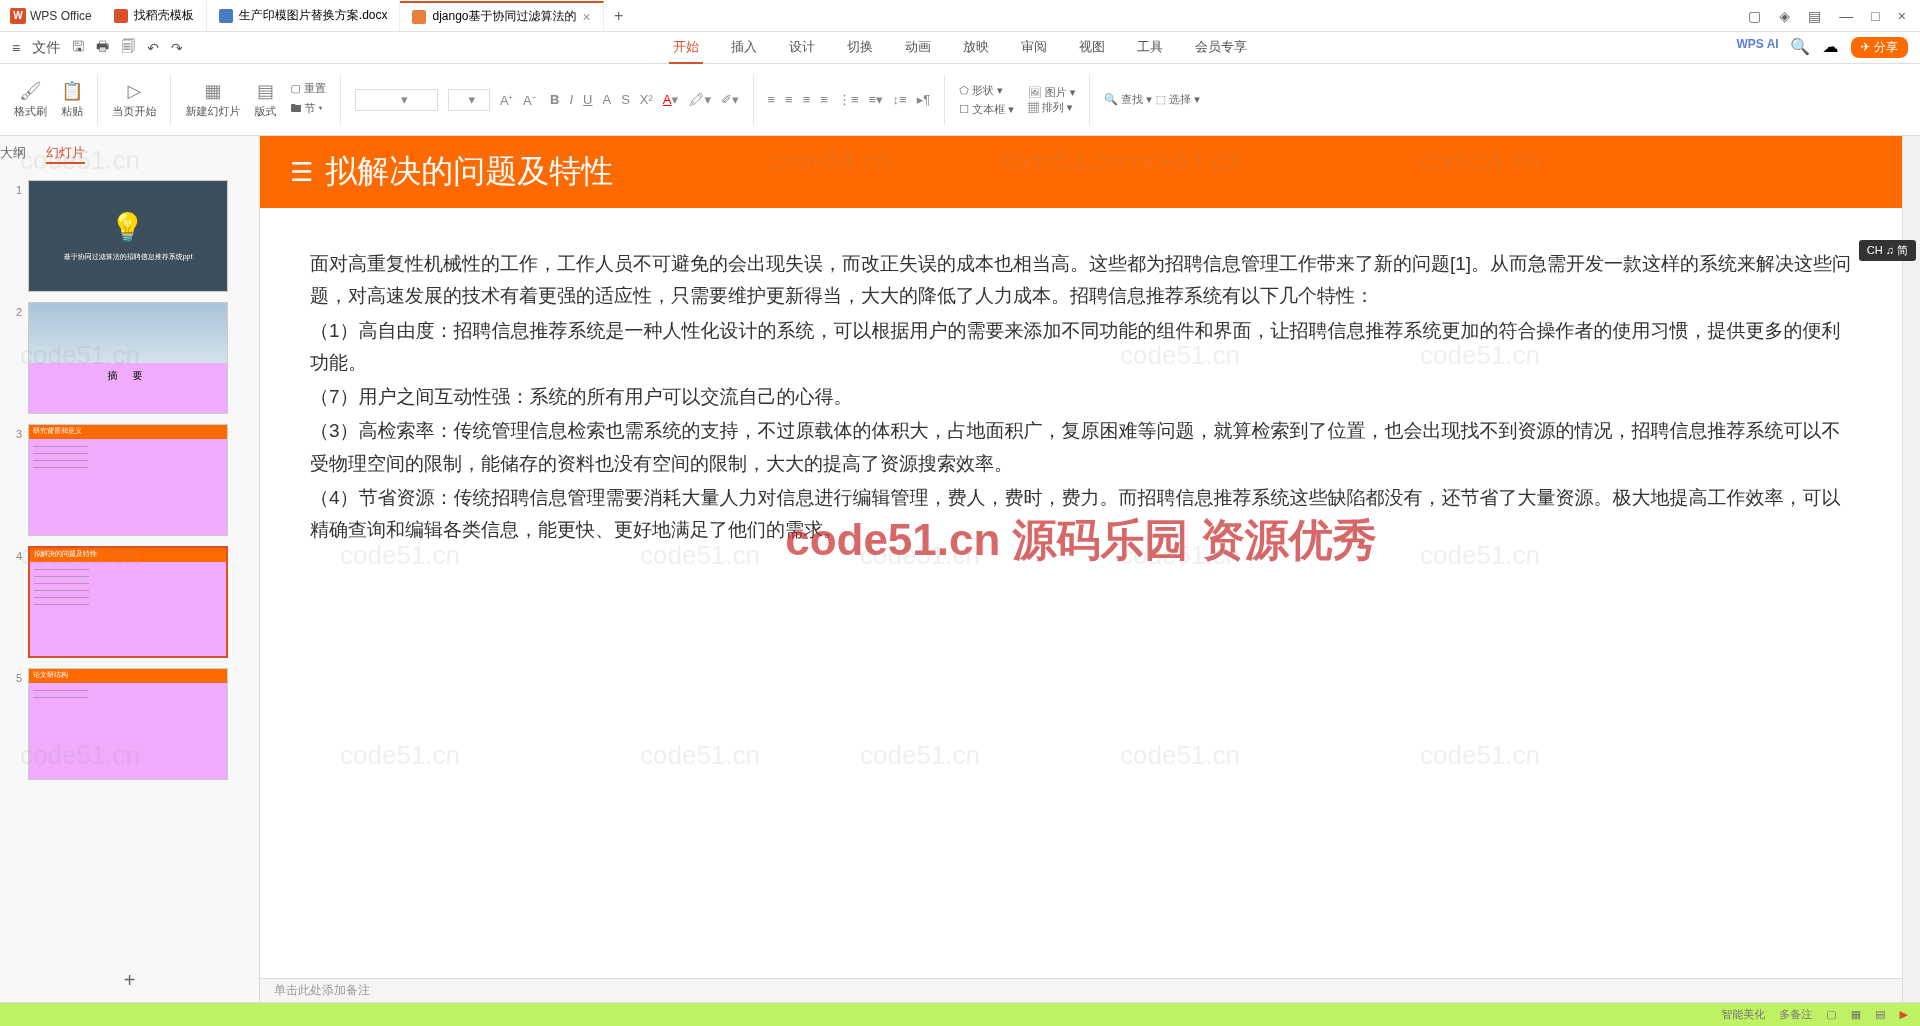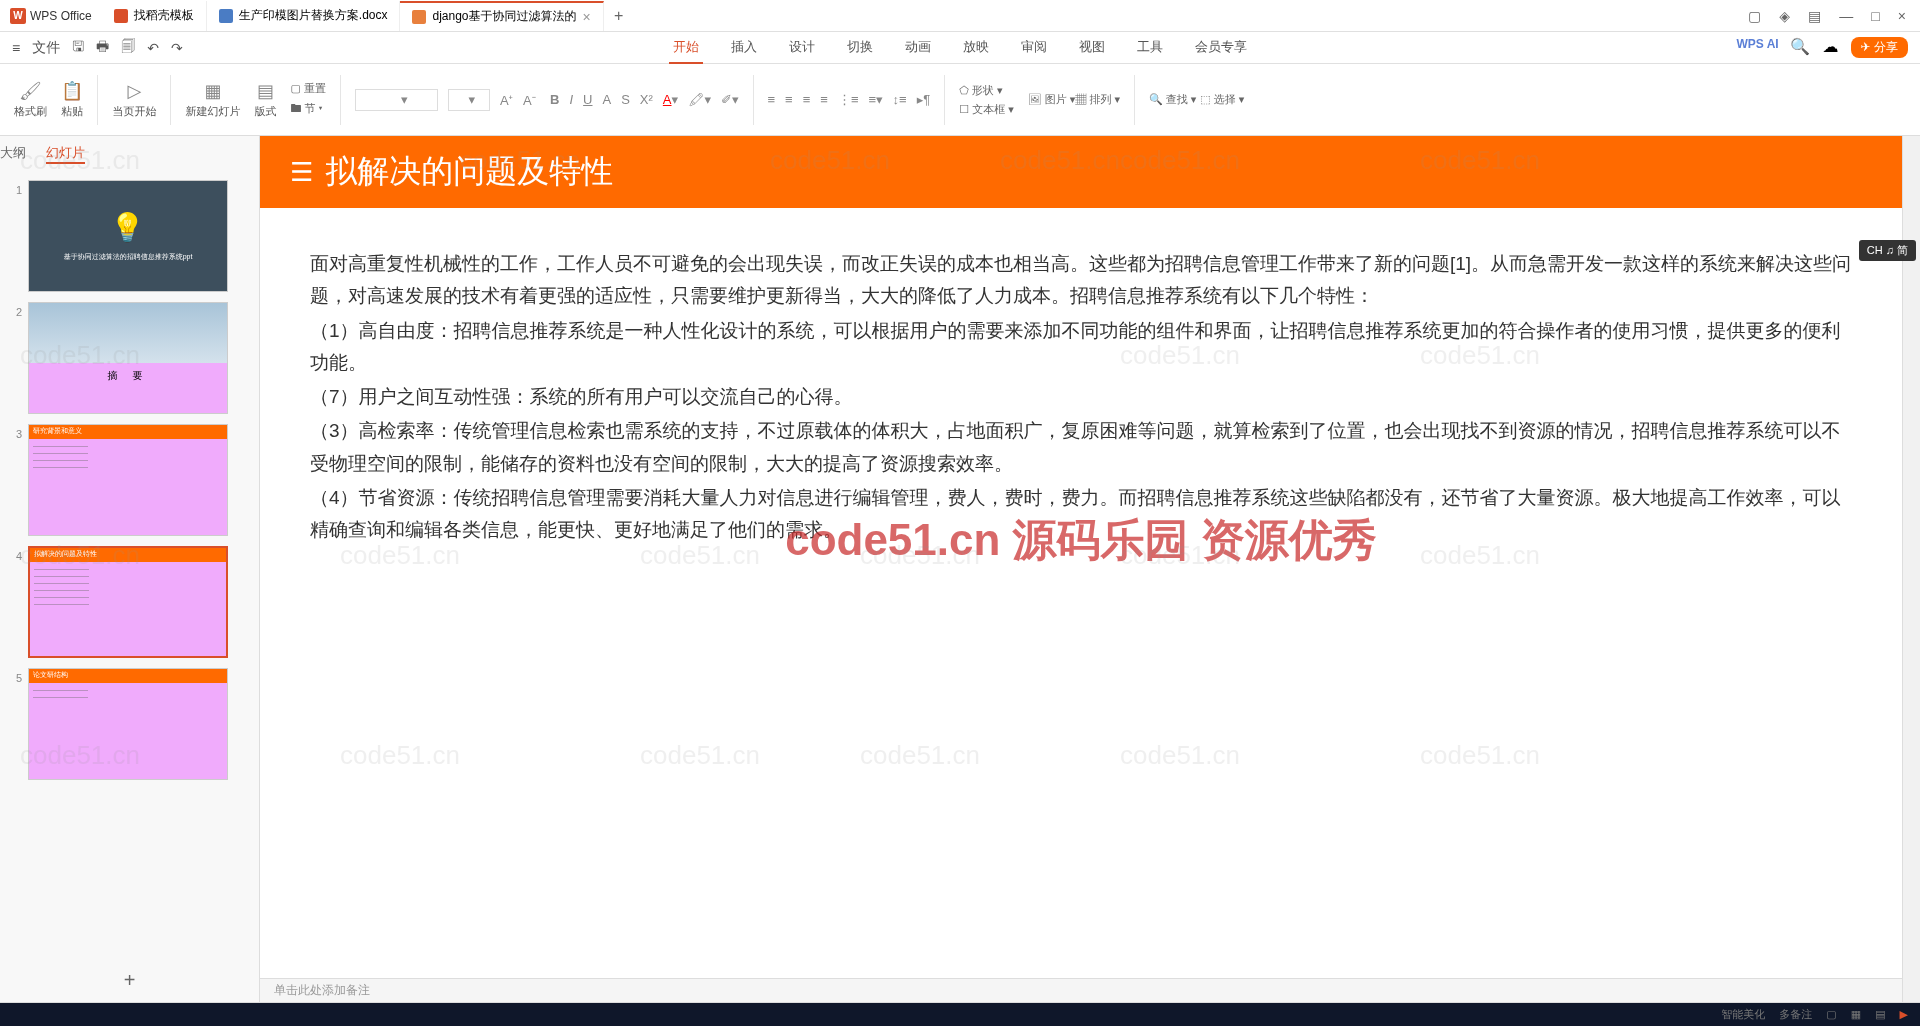--- a/index.html
+++ b/index.html
@@ -51,21 +51,21 @@
 .slide-canvas{flex:1;background:#fff;margin:0;position:relative}
 .slide-title-bar{background:#ff6a00;color:#fff;padding:14px 30px;font-size:32px;font-weight:normal;display:flex;align-items:center;gap:12px}
 .hamburger{display:inline-block;font-size:26px}
 .slide-content{padding:40px 50px;font-size:19px;line-height:1.7;color:#333}
 .slide-content p{margin-bottom:2px}
 .notes-bar{height:24px;background:#f5f5f5;border-top:1px solid #ddd;padding:3px 14px;font-size:12px;color:#999}
 .watermark{position:absolute;color:rgba(150,150,150,0.15);font-size:26px;pointer-events:none}
 .red-overlay{position:absolute;color:rgba(200,40,40,0.7);font-size:44px;font-weight:bold;left:50%;top:48%;transform:translate(-50%,-50%);pointer-events:none}
 .float-badge{position:absolute;right:4px;top:240px;background:#333;color:#fff;font-size:11px;padding:3px 8px;border-radius:3px}
 .right-scroll{width:18px;background:#f1f1f1;border-left:1px solid #ddd}
-.statusbar{position:absolute;bottom:0;left:0;right:0;height:24px;background:#0f172a;border-top:1px solid #ddd;display:flex;align-items:center;padding:0 12px;font-size:11px;color:#777;gap:16px}
+.statusbar{position:absolute;bottom:0;left:0;right:0;height:24px;background:#bef264;border-top:1px solid #ddd;display:flex;align-items:center;padding:0 12px;font-size:11px;color:#777;gap:16px}
 .statusbar .right{margin-left:auto;display:flex;gap:14px;align-items:center}
 </style>
 </head>
 <body>
 
 <div class="titlebar">
   <div class="app-logo">
     <span class="logo-icon">W</span>
     <span>WPS Office</span>
   </div>
@@ -177,21 +177,21 @@
     <span>⋮≡</span>
     <span>≡▾</span>
     <span>↕≡</span>
     <span>▸¶</span>
   </div>
   <div class="ribbon-sep"></div>
   <div style="display:flex;flex-direction:column;gap:4px;font-size:11px;color:#666">
     <span>⬠ <span>形状</span> ▾</span>
     <span>☐ <span>文本框</span> ▾</span>
   </div>
-  <div style="display:flex;font-size:11px;color:#666">
+  <div style="display:flex;flex-direction:column;font-size:11px;color:#666">
     <span>🖼 <span>图片</span> ▾</span>
     <span>▦ <span>排列</span> ▾</span>
   </div>
   <div class="ribbon-sep"></div>
   <div style="display:flex;gap:4px;font-size:11px;color:#666">
     <span>🔍 <span>查找</span> ▾</span>
     <span>⬚ <span>选择</span> ▾</span>
   </div>
 </div>
 

